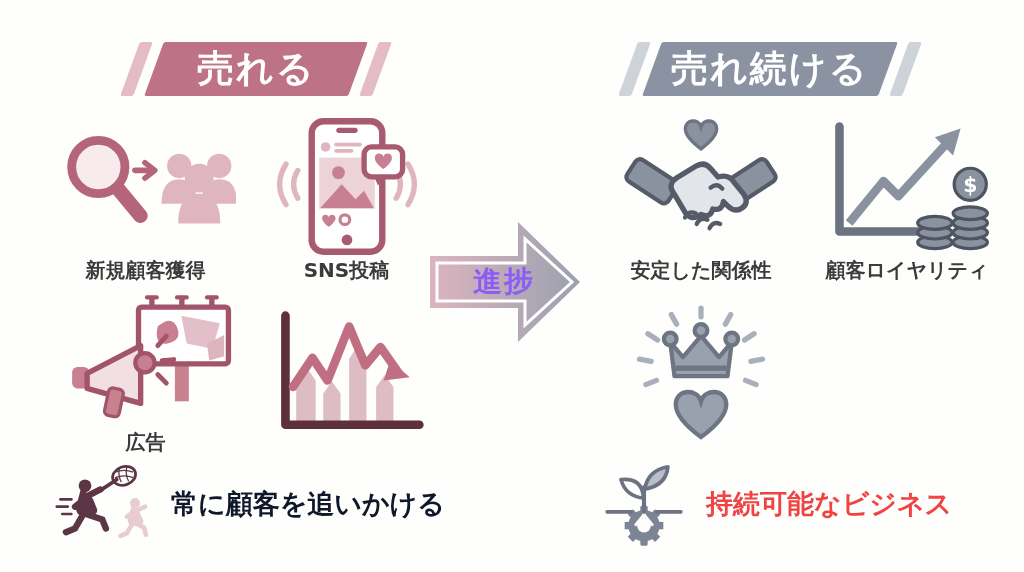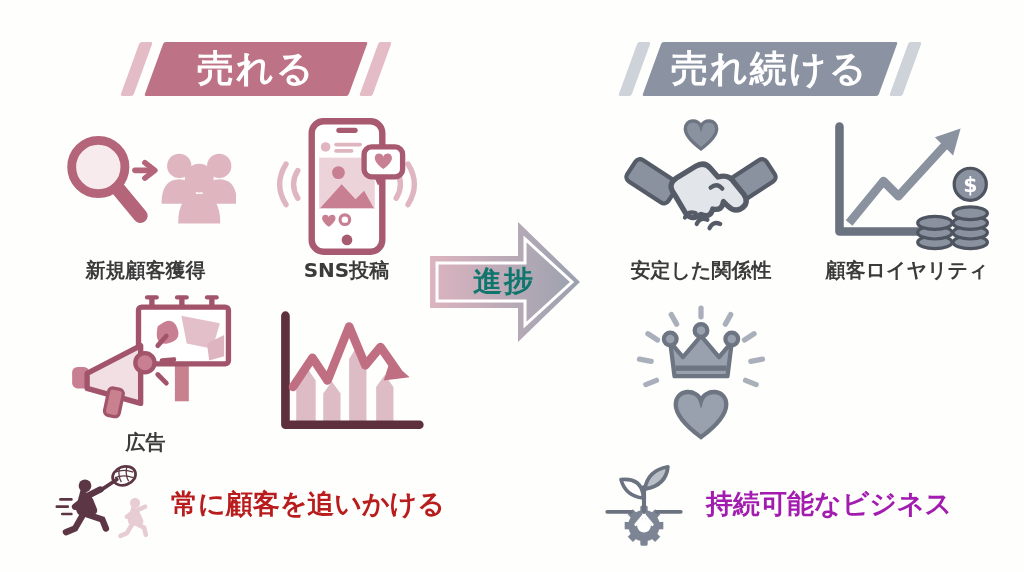--- a/index.html
+++ b/index.html
@@ -24,29 +24,29 @@
   .grid-left{left:45px;top:116px;width:402px;}
   .grid-right{left:598px;top:116px;width:412px;}
   .cell{display:flex;flex-direction:column;align-items:center;justify-content:flex-end;}
   .icon-box{flex:1;display:flex;align-items:center;justify-content:center;width:100%;}
   .cell-label{font-size:20px;font-weight:600;color:#3b3b3b;white-space:nowrap;padding-bottom:4px;}
   
   .center-arrow{position:absolute;left:428px;top:212px;width:156px;height:140px;}
   .center-arrow .arrow-label{
     position:absolute;left:26px;top:0;width:100px;height:140px;
     display:flex;align-items:center;justify-content:center;
-    color:#0f766e;font-size:29px;font-weight:bold;letter-spacing:2px;
+    color:#8b5cf6;font-size:29px;font-weight:bold;letter-spacing:2px;
   }
   
   .summary{position:absolute;display:flex;align-items:center;gap:16px;height:88px;}
   .summary-left{left:55px;top:460px;}
   .summary-right{left:598px;top:460px;}
   .summary-text{font-size:27px;font-weight:bold;white-space:nowrap;}
-  .summary-left .summary-text{color:#b91c1c;}
-  .summary-right .summary-text{color:#a21caf;}
+  .summary-left .summary-text{color:#0f172a;}
+  .summary-right .summary-text{color:#ef4444;}
   svg{display:block;}
 </style>
 </head>
 <body>
 
 <div class="stage">
 
   <div class="banner banner-left">
     <span class="banner-slash"></span>
     <div class="banner-body">

